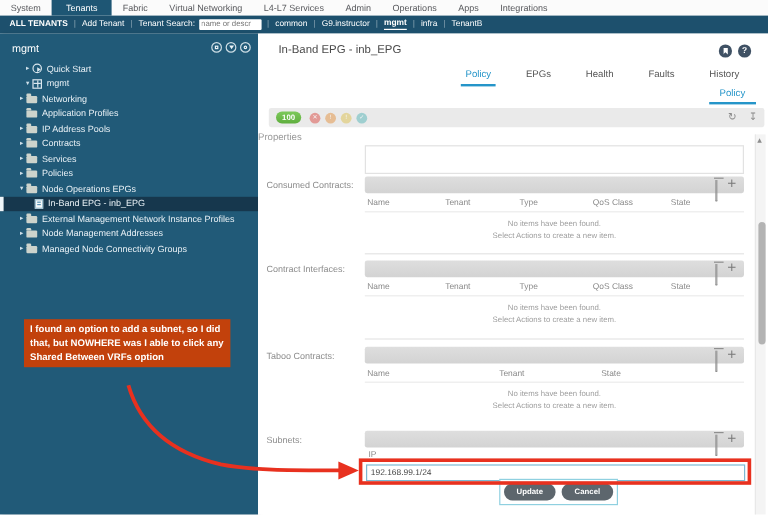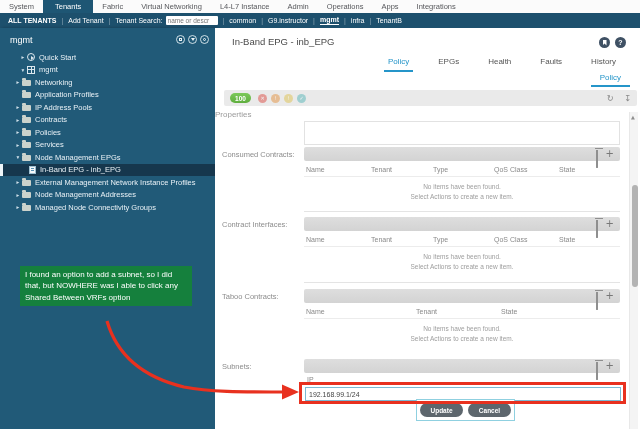--- a/index.html
+++ b/index.html
@@ -91,35 +91,35 @@
   .subnet-input{position:absolute;left:83px;top:28px;width:316px;height:14px;border:1px solid #7db9d3;font-size:7px;color:#444;padding:0 3px;font-family:"Liberation Sans",sans-serif;background:#fff}
   .btn-box{position:absolute;left:194px;top:281px;width:99px;height:22px;border:1px solid #8fd0e0;display:flex;align-items:center;justify-content:center;gap:5px;background:#fff}
   .btn{min-width:43px;height:14px;background:#5d666d;border:none;border-radius:8px;color:#fff;font-size:6.5px;font-weight:bold;cursor:pointer;font-family:"Liberation Sans",sans-serif}
 
   
   .sbar{position:absolute;left:414px;top:84px;width:9px;height:317px;background:#f4f4f4;border-left:1px solid #e8e8e8}
   .sbar .up{position:absolute;left:1px;top:2px;font-size:5px;color:#8d8d8d;font-family:"DejaVu Sans",sans-serif;cursor:pointer}
   .sbar .thumb{position:absolute;left:1.5px;top:73px;width:6px;height:102px;background:#b3b3b3;border-radius:3px;cursor:pointer}
 
   
-  .note{position:absolute;left:20px;top:266px;width:172px;background:#15803d;color:#fff;font-size:8px;font-weight:normal;line-height:1.42;padding:3px 5px;z-index:40}
+  .note{position:absolute;left:20px;top:266px;width:172px;background:#c2410c;color:#fff;font-size:8px;font-weight:bold;line-height:1.42;padding:3px 5px;z-index:40}
   .hl-rect{position:absolute;left:299px;top:382px;width:327px;height:22px;border:3px solid #e8311f;z-index:44}
   .arrow-svg{position:absolute;left:0;top:0;width:640px;height:429px;z-index:45;pointer-events:none}
 </style>
 </head>
 <body>
 
 <div class="screen">
 
   <div class="topnav">
     <span class="item">System</span>
     <span class="item active">Tenants</span>
     <span class="item">Fabric</span>
     <span class="item">Virtual Networking</span>
-    <span class="item">L4-L7 Instance</span>
+    <span class="item">L4-L7 Services</span>
     <span class="item">Admin</span>
     <span class="item">Operations</span>
     <span class="item">Apps</span>
     <span class="item">Integrations</span>
   </div>
 
   <div class="subnav">
     <span class="link bold">ALL TENANTS</span>
     <span class="sep">|</span>
     <span class="link">Add Tenant</span>
@@ -180,31 +180,31 @@
         <span>IP Address Pools</span>
       </div>
       <div class="trow lvl1">
         <span class="tw">▸</span>
         <span class="ico folder"></span>
         <span>Contracts</span>
       </div>
       <div class="trow lvl1">
         <span class="tw">▸</span>
         <span class="ico folder"></span>
+        <span>Services</span>
+      </div>
+      <div class="trow lvl1">
+        <span class="tw">▸</span>
+        <span class="ico folder"></span>
         <span>Policies</span>
       </div>
       <div class="trow lvl1">
-        <span class="tw">▸</span>
-        <span class="ico folder"></span>
-        <span>Services</span>
-      </div>
-      <div class="trow lvl1">
         <span class="tw">▾</span>
         <span class="ico folder"></span>
-        <span>Node Management EPGs</span>
+        <span>Node Operations EPGs</span>
       </div>
       <div class="trow lvl2 selected">
         <span class="ico doc"></span>
         <span>In-Band EPG - inb_EPG</span>
       </div>
       <div class="trow lvl1">
         <span class="tw">▸</span>
         <span class="ico folder"></span>
         <span>External Management Network Instance Profiles</span>
       </div>

